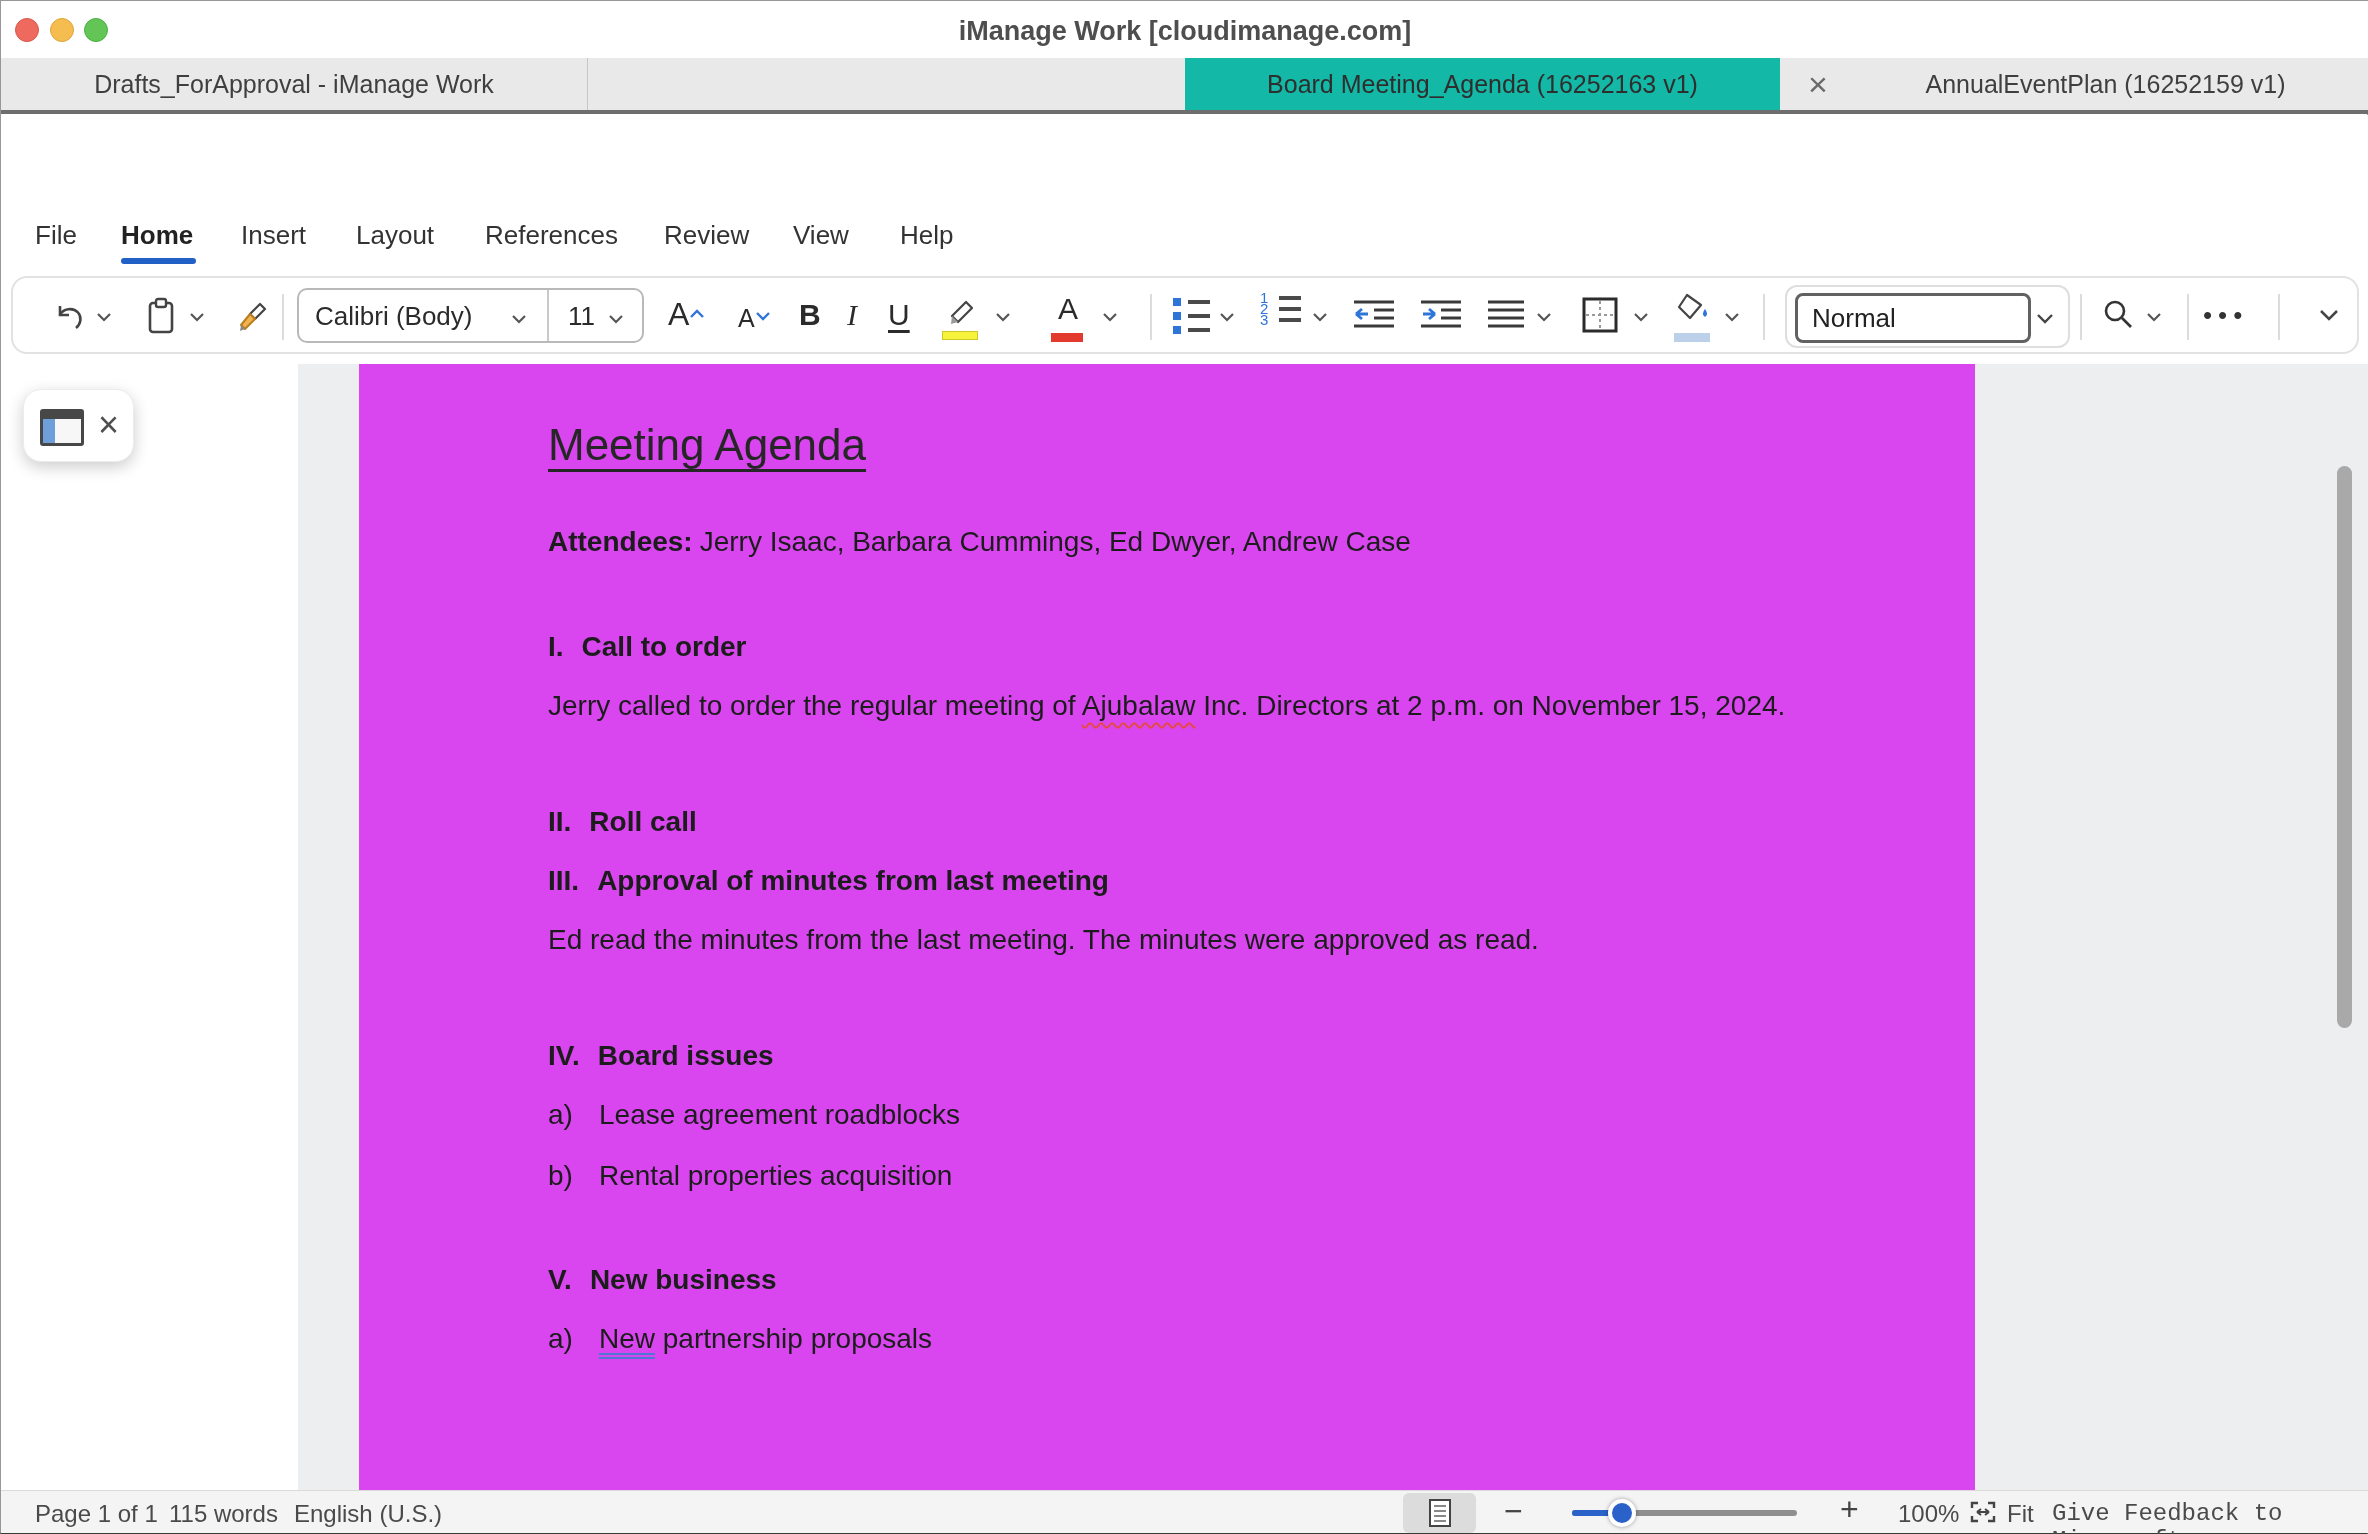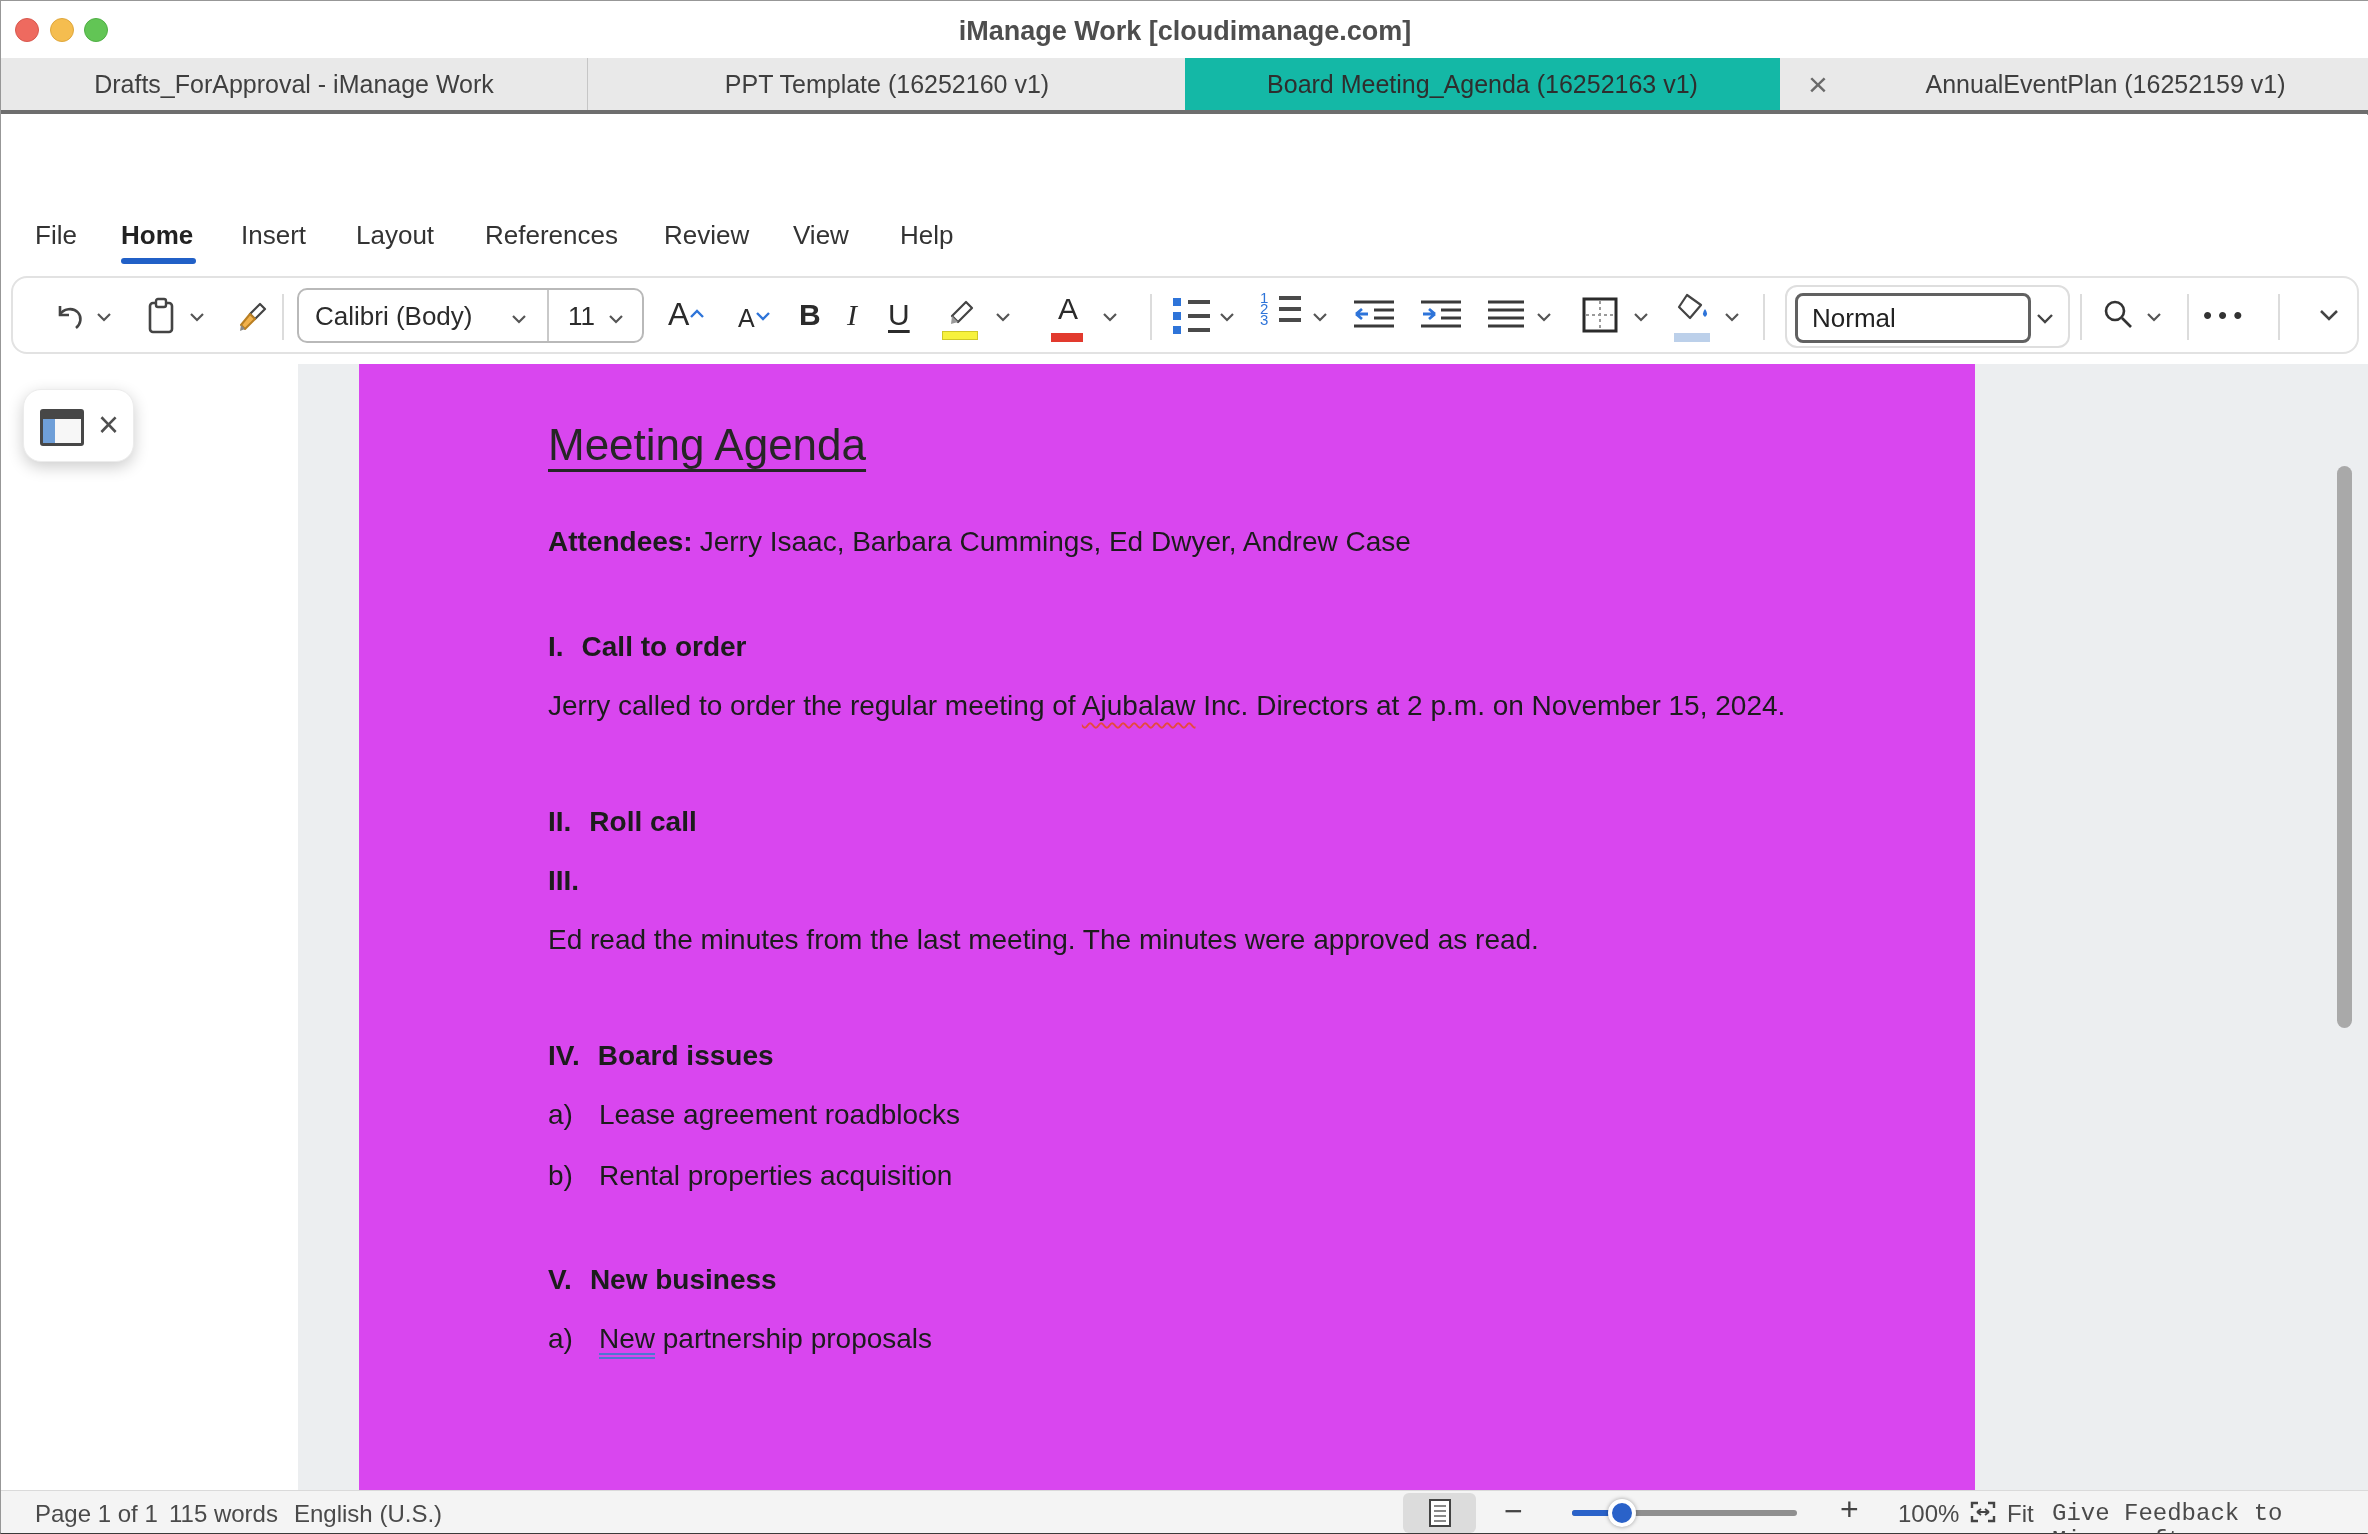--- a/index.html
+++ b/index.html
@@ -160,21 +160,20 @@
 
   <div class="titlebar">
     <span class="tl red"></span>
     <span class="tl yellow"></span>
     <span class="tl green"></span>
     <div class="win-title">iManage Work [cloudimanage.com]</div>
   </div>
 
   <div class="tabstrip">
     <div class="btab t1">Drafts_ForApproval - iManage Work</div>
-    <div class="btab t2">PPT Template (16252160 v1)</div>
     <div class="btab t3">Board Meeting_Agenda (16252163 v1)</div>
     <div class="tab-x">×</div>
     <div class="btab t4">AnnualEventPlan (16252159 v1)</div>
   </div>
 
   <div class="appheader">
     <div class="wlogo">W</div>
     <div class="doc-title">Board Meeting_Agenda (IMANAGE!16252163.1)  -  Saved to iManage</div>
     <span class="dt-chv">
       <svg class="chvsvg" width="22" height="14" viewBox="0 0 22 14">
@@ -498,20 +497,21 @@
       </div>
       <div class="sec-body"><span>Jerry called to order the regular meeting of </span><span class="sq">Ajubalaw</span><span> Inc. Directors at 2 p.m. on November 15, 2024.</span></div>
 
       <div class="sec-head">
         <span class="num">II.</span>
         <span>Roll call</span>
       </div>
 
       <div class="sec-head">
         <span class="num">III.</span>
+        <span>Approval of minutes from last meeting</span>
       </div>
       <div class="sec-body">Ed read the minutes from the last meeting. The minutes were approved as read.</div>
 
       <div class="sec-head">
         <span class="num">IV.</span>
         <span>Board issues</span>
       </div>
       <div class="li">
         <span class="lm">a)</span>
         <span>Lease agreement roadblocks</span>

